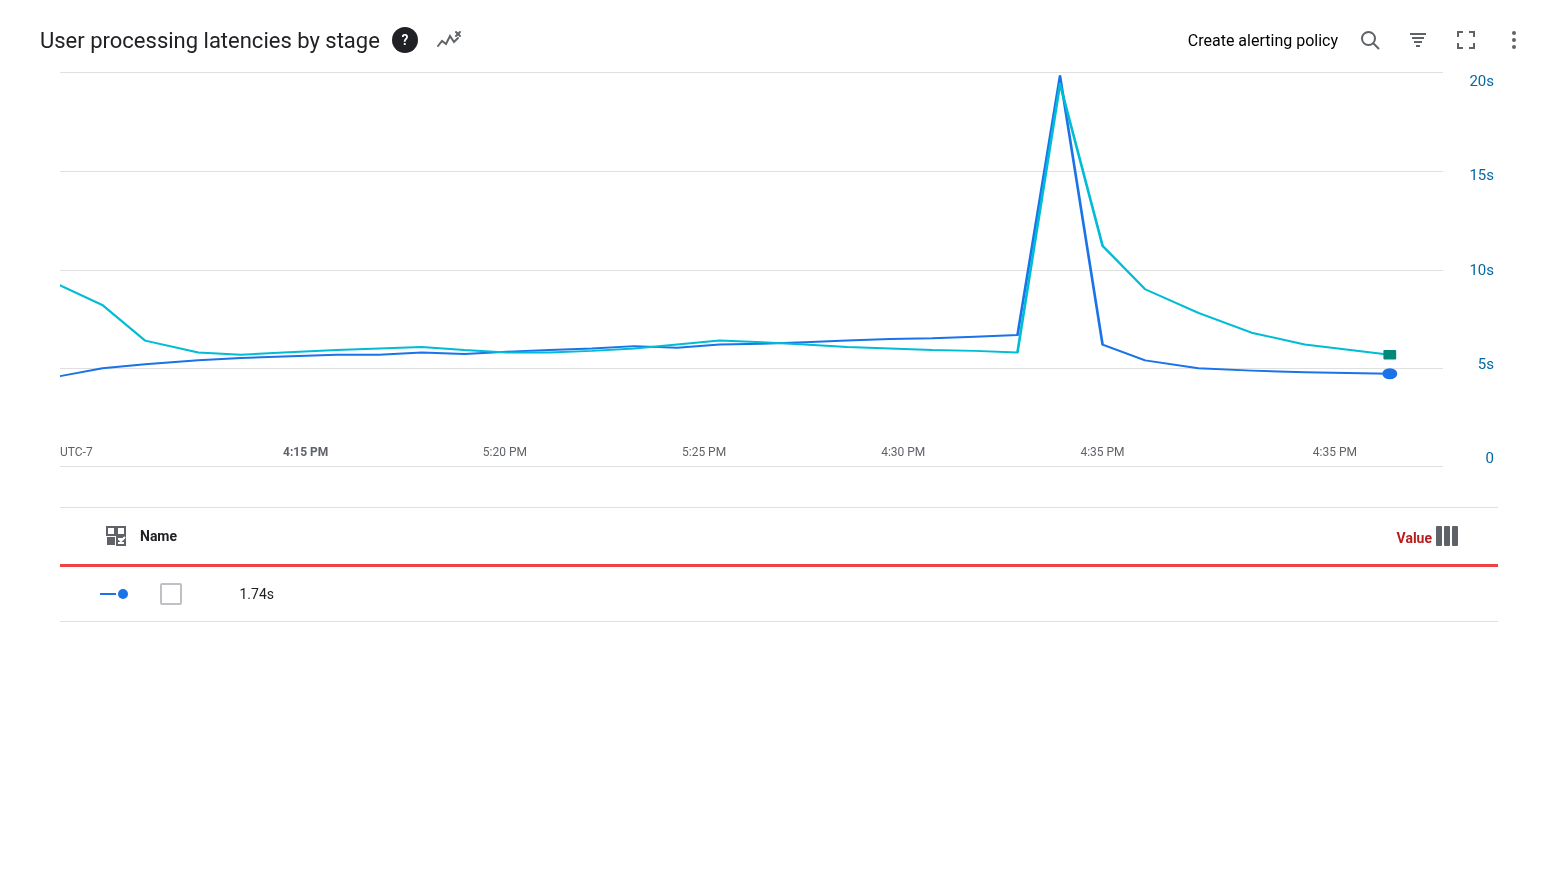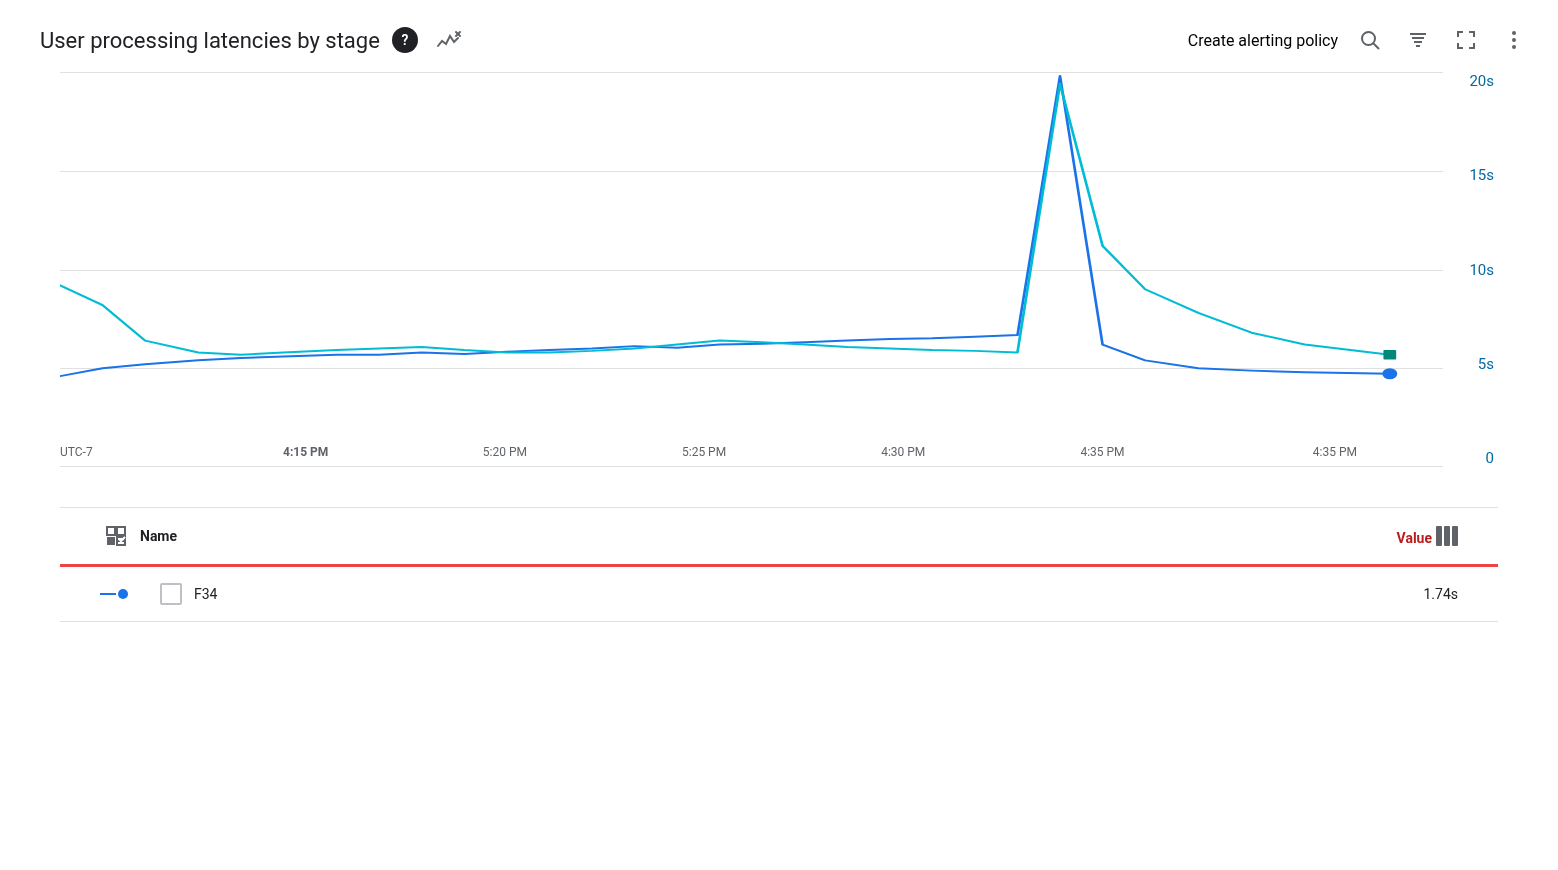--- a/index.html
+++ b/index.html
@@ -402,19 +402,18 @@
           </div>
         </div>
       </div>
 
       <div class="legend-row">
         <div class="legend-line-dot">
           <div class="line-dash" style="background: #1a73e8;"></div>
           <div class="dot" style="background: #1a73e8;"></div>
         </div>
         <div class="legend-checkbox"></div>
-        <span class="legend-name">F34</span>
         <span class="legend-value">1.74s</span>
       </div>
 
     </div>
   </div>
 </div>
 
 </body></html>

